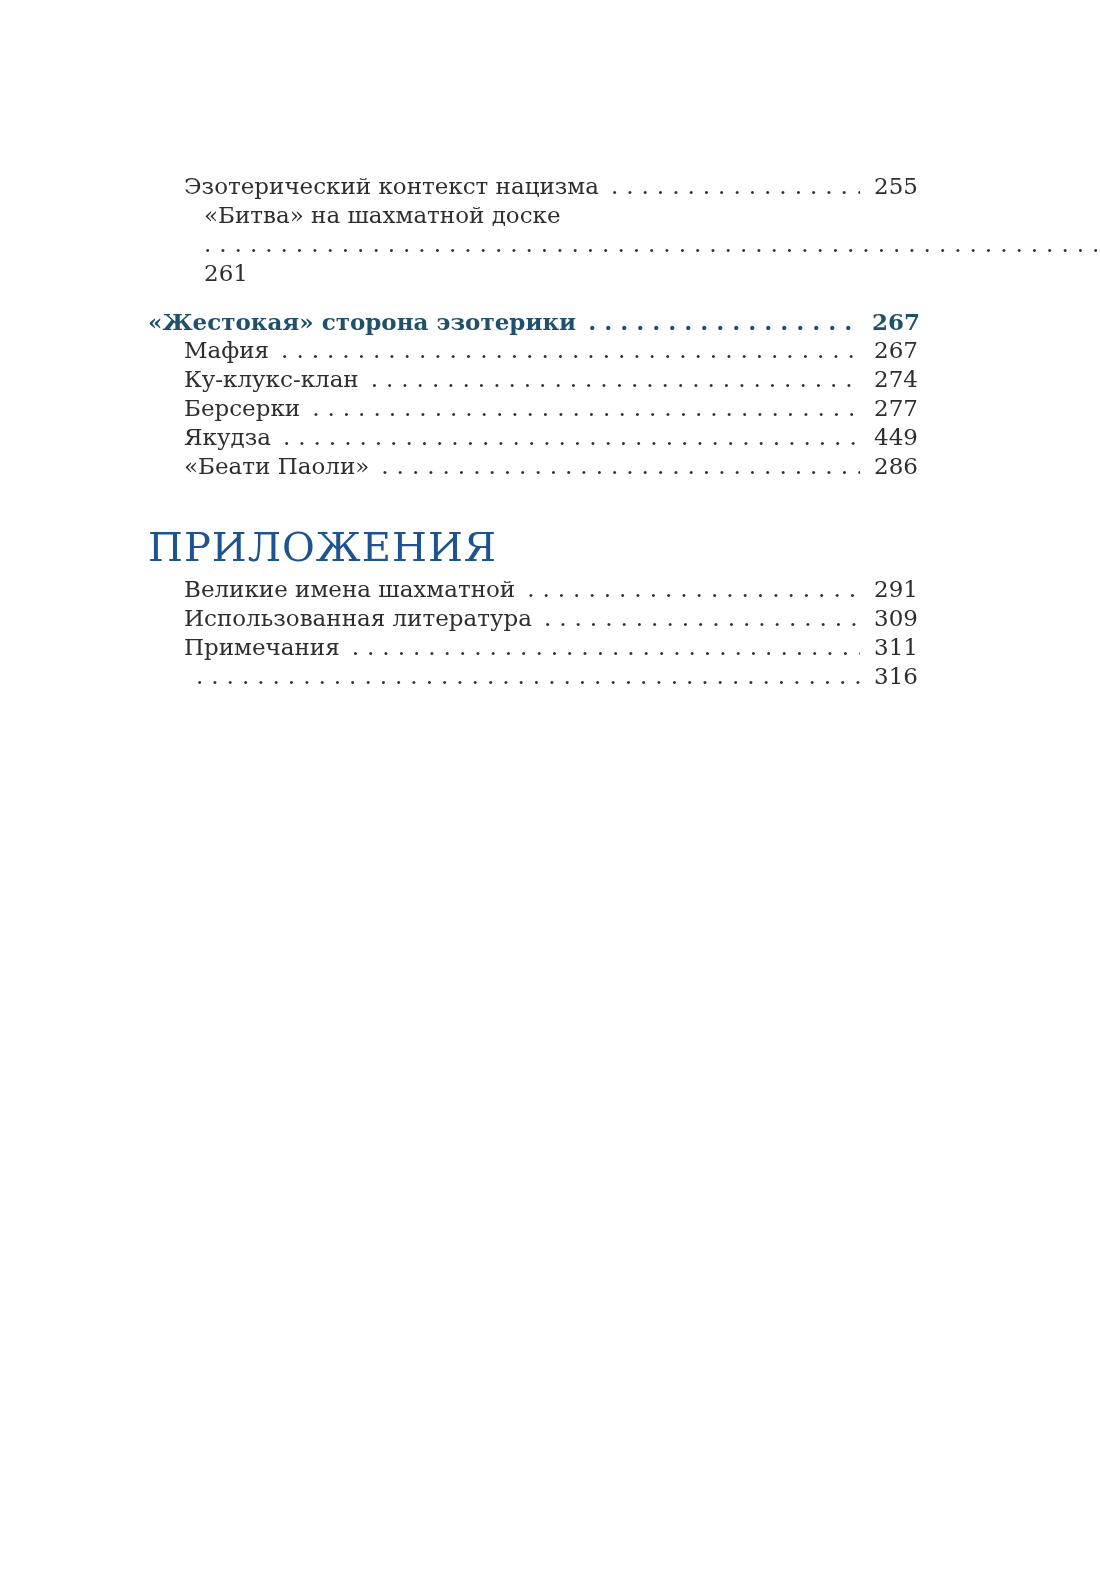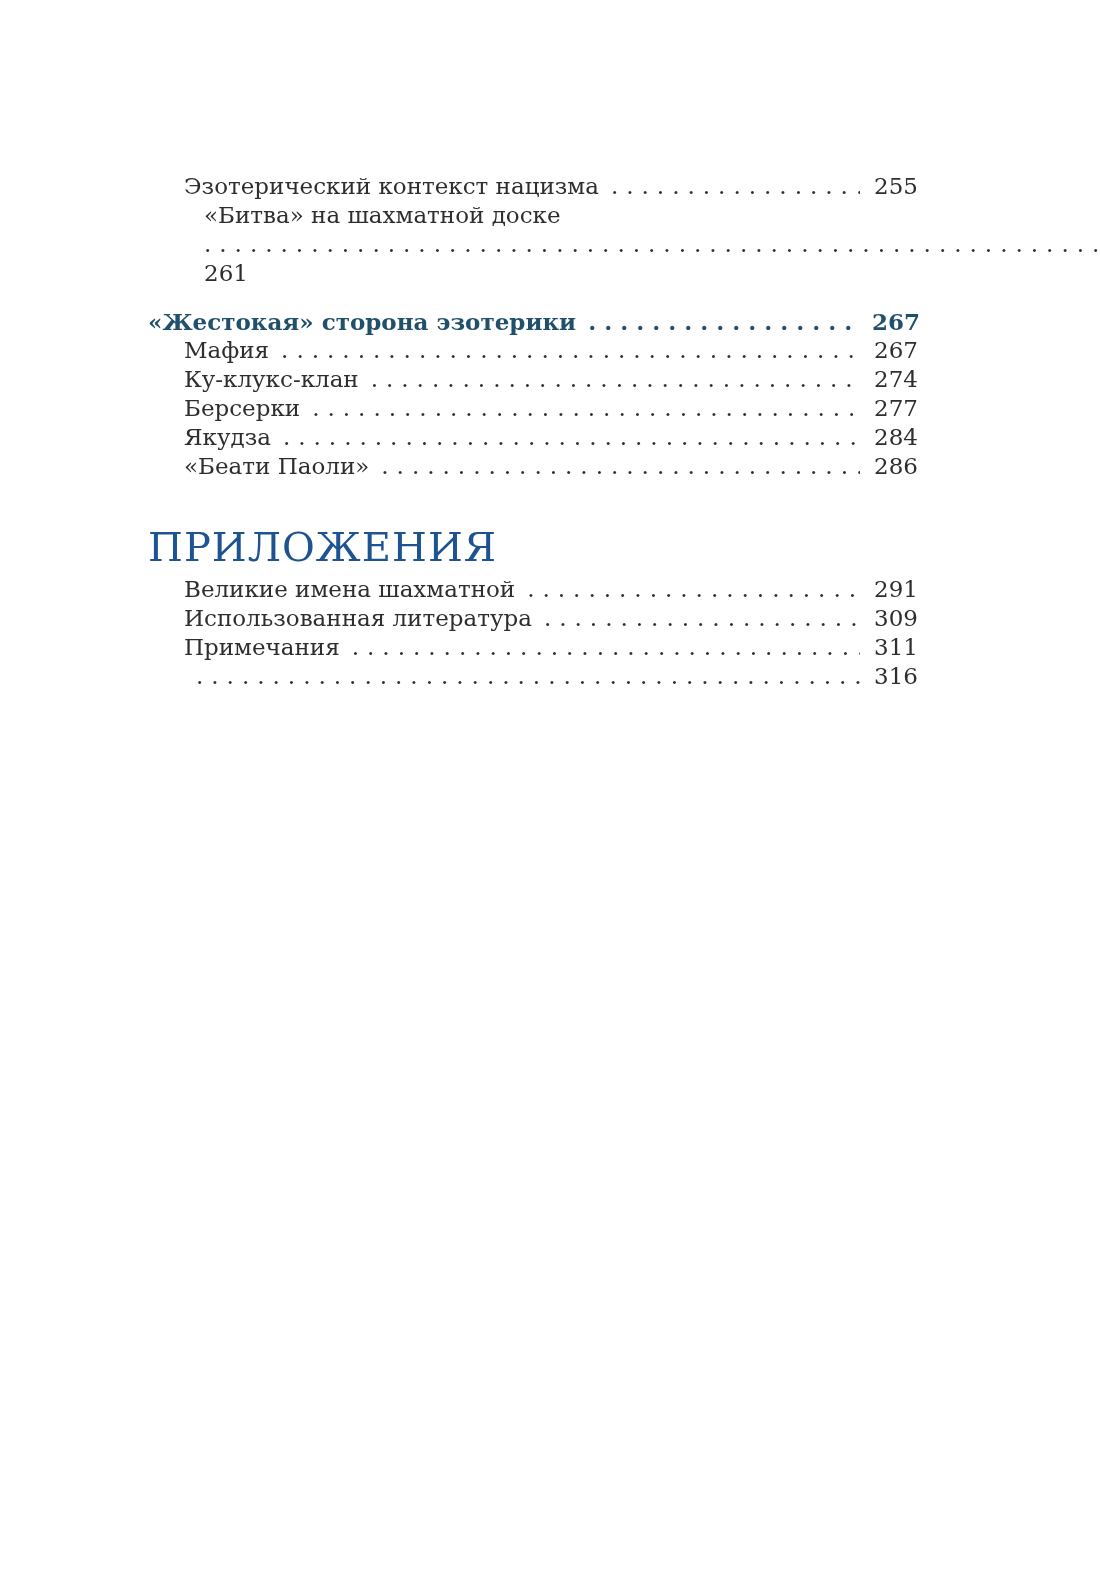--- a/index.html
+++ b/index.html
@@ -102,21 +102,21 @@
           <span class="pagenum">274</span>
         </div>
         <div class="toc-row level-1">
           <span class="label">Берсерки</span>
           <span class="leader"></span>
           <span class="pagenum">277</span>
         </div>
         <div class="toc-row level-1">
           <span class="label">Якудза</span>
           <span class="leader"></span>
-          <span class="pagenum">284</span>
+          <span class="pagenum">449</span>
         </div>
         <div class="toc-row level-1">
           <span class="label">«Беати Паоли»</span>
           <span class="leader"></span>
           <span class="pagenum">286</span>
         </div>
       </div>
 
     <h1 class="appendix-heading">ПРИЛОЖЕНИЯ</h1>
 

